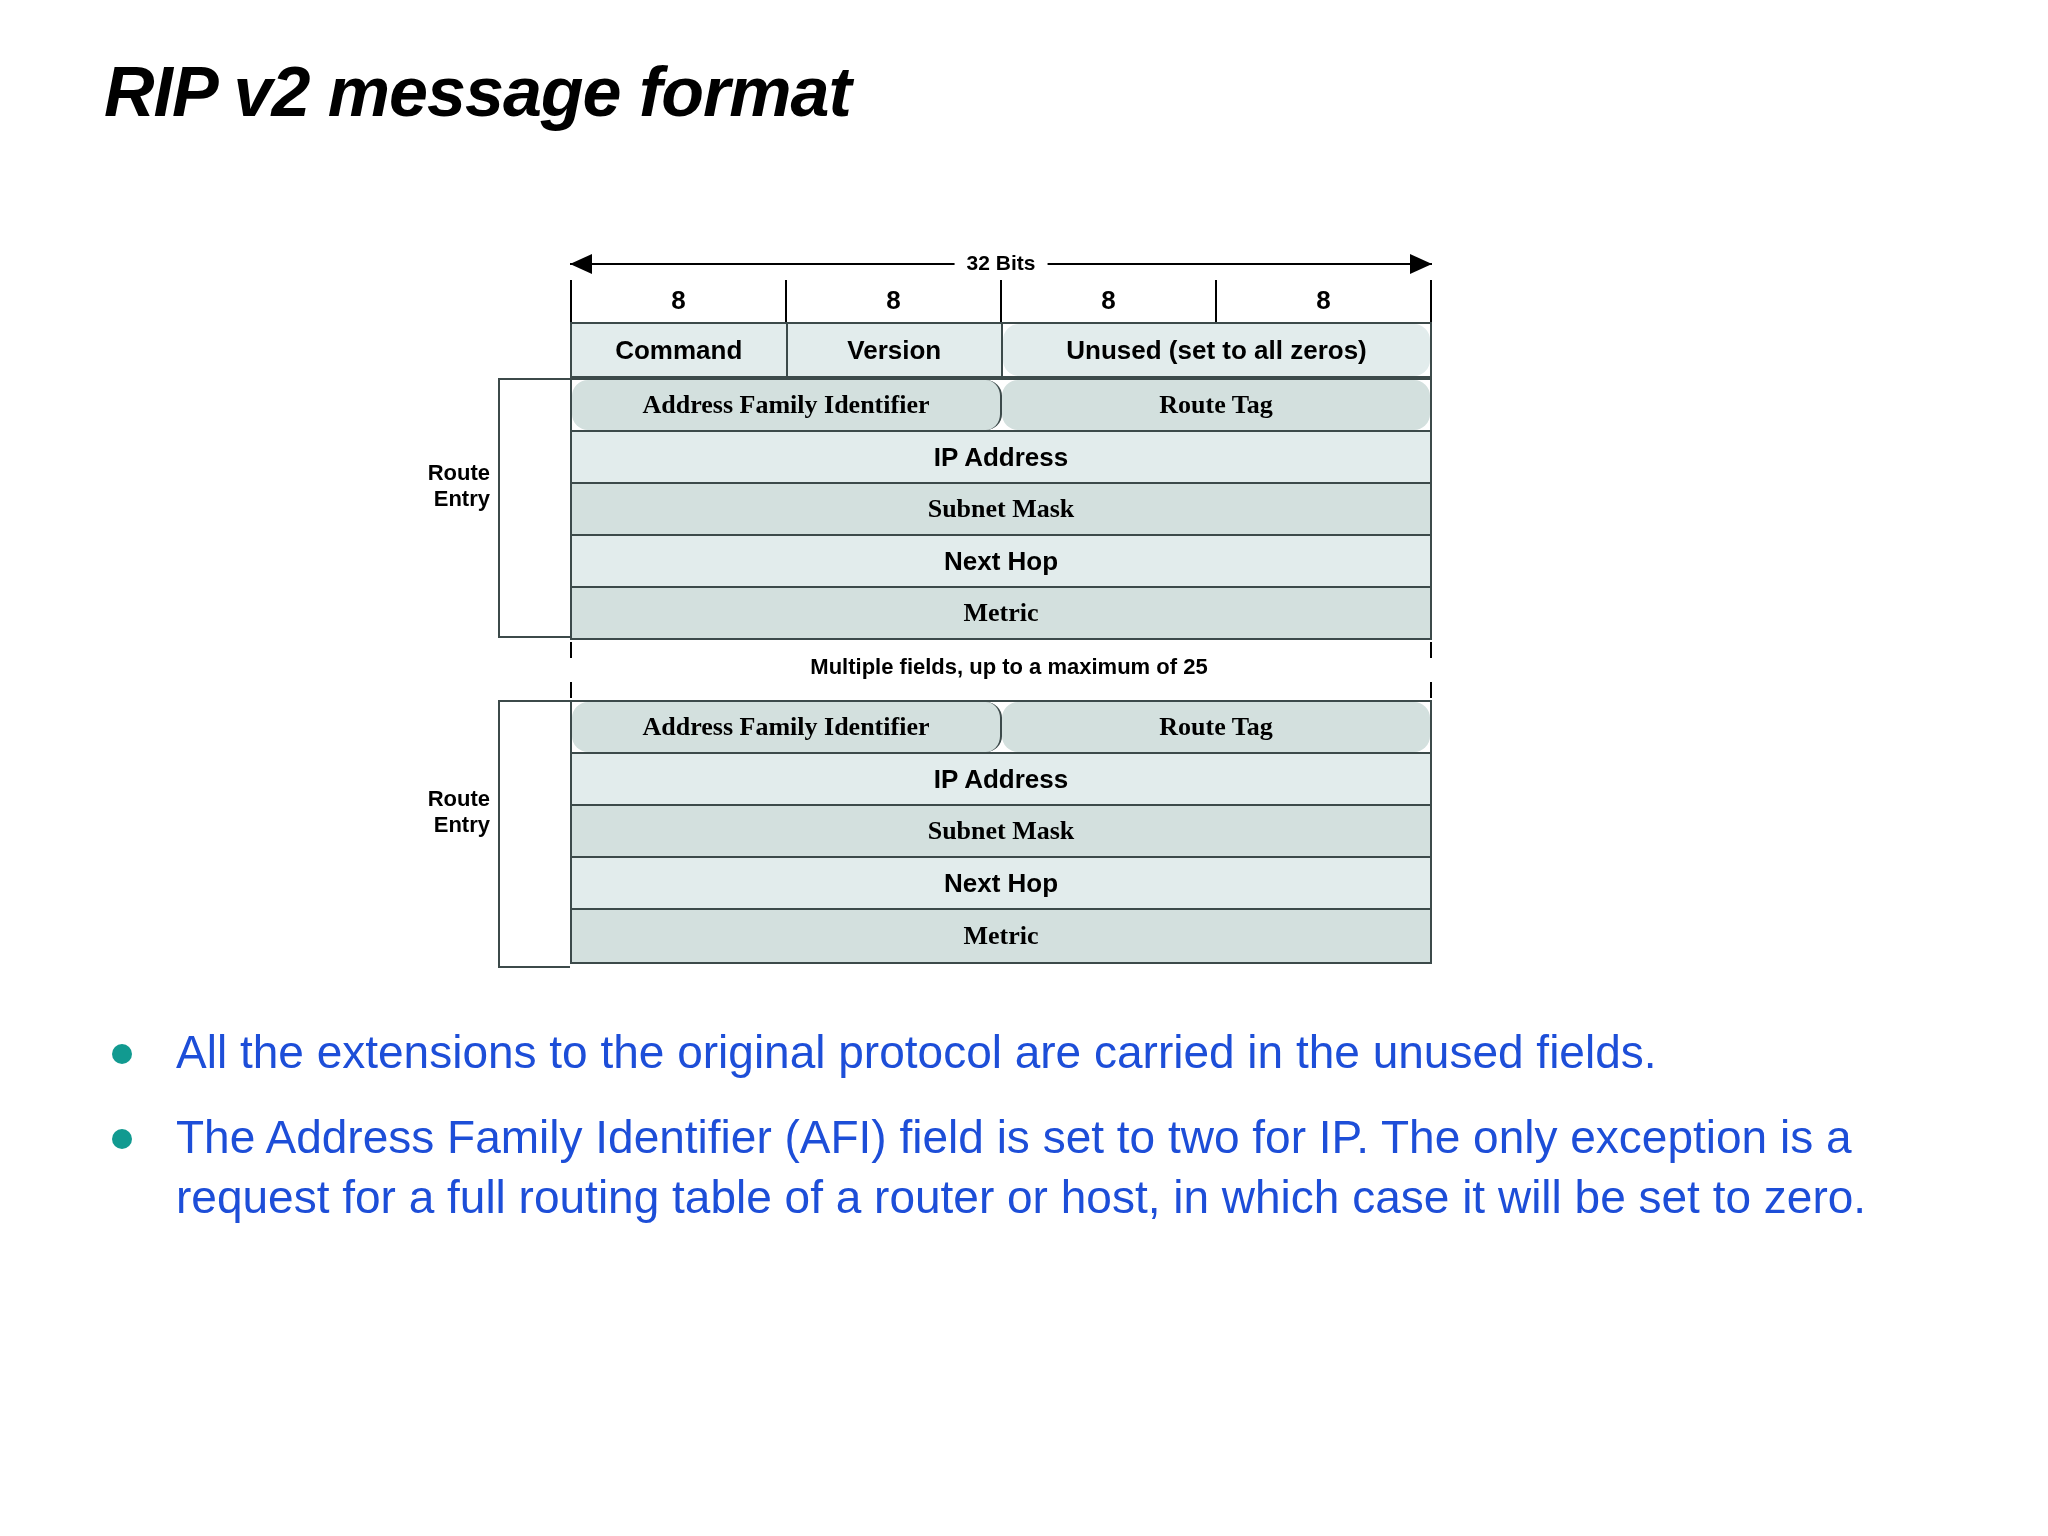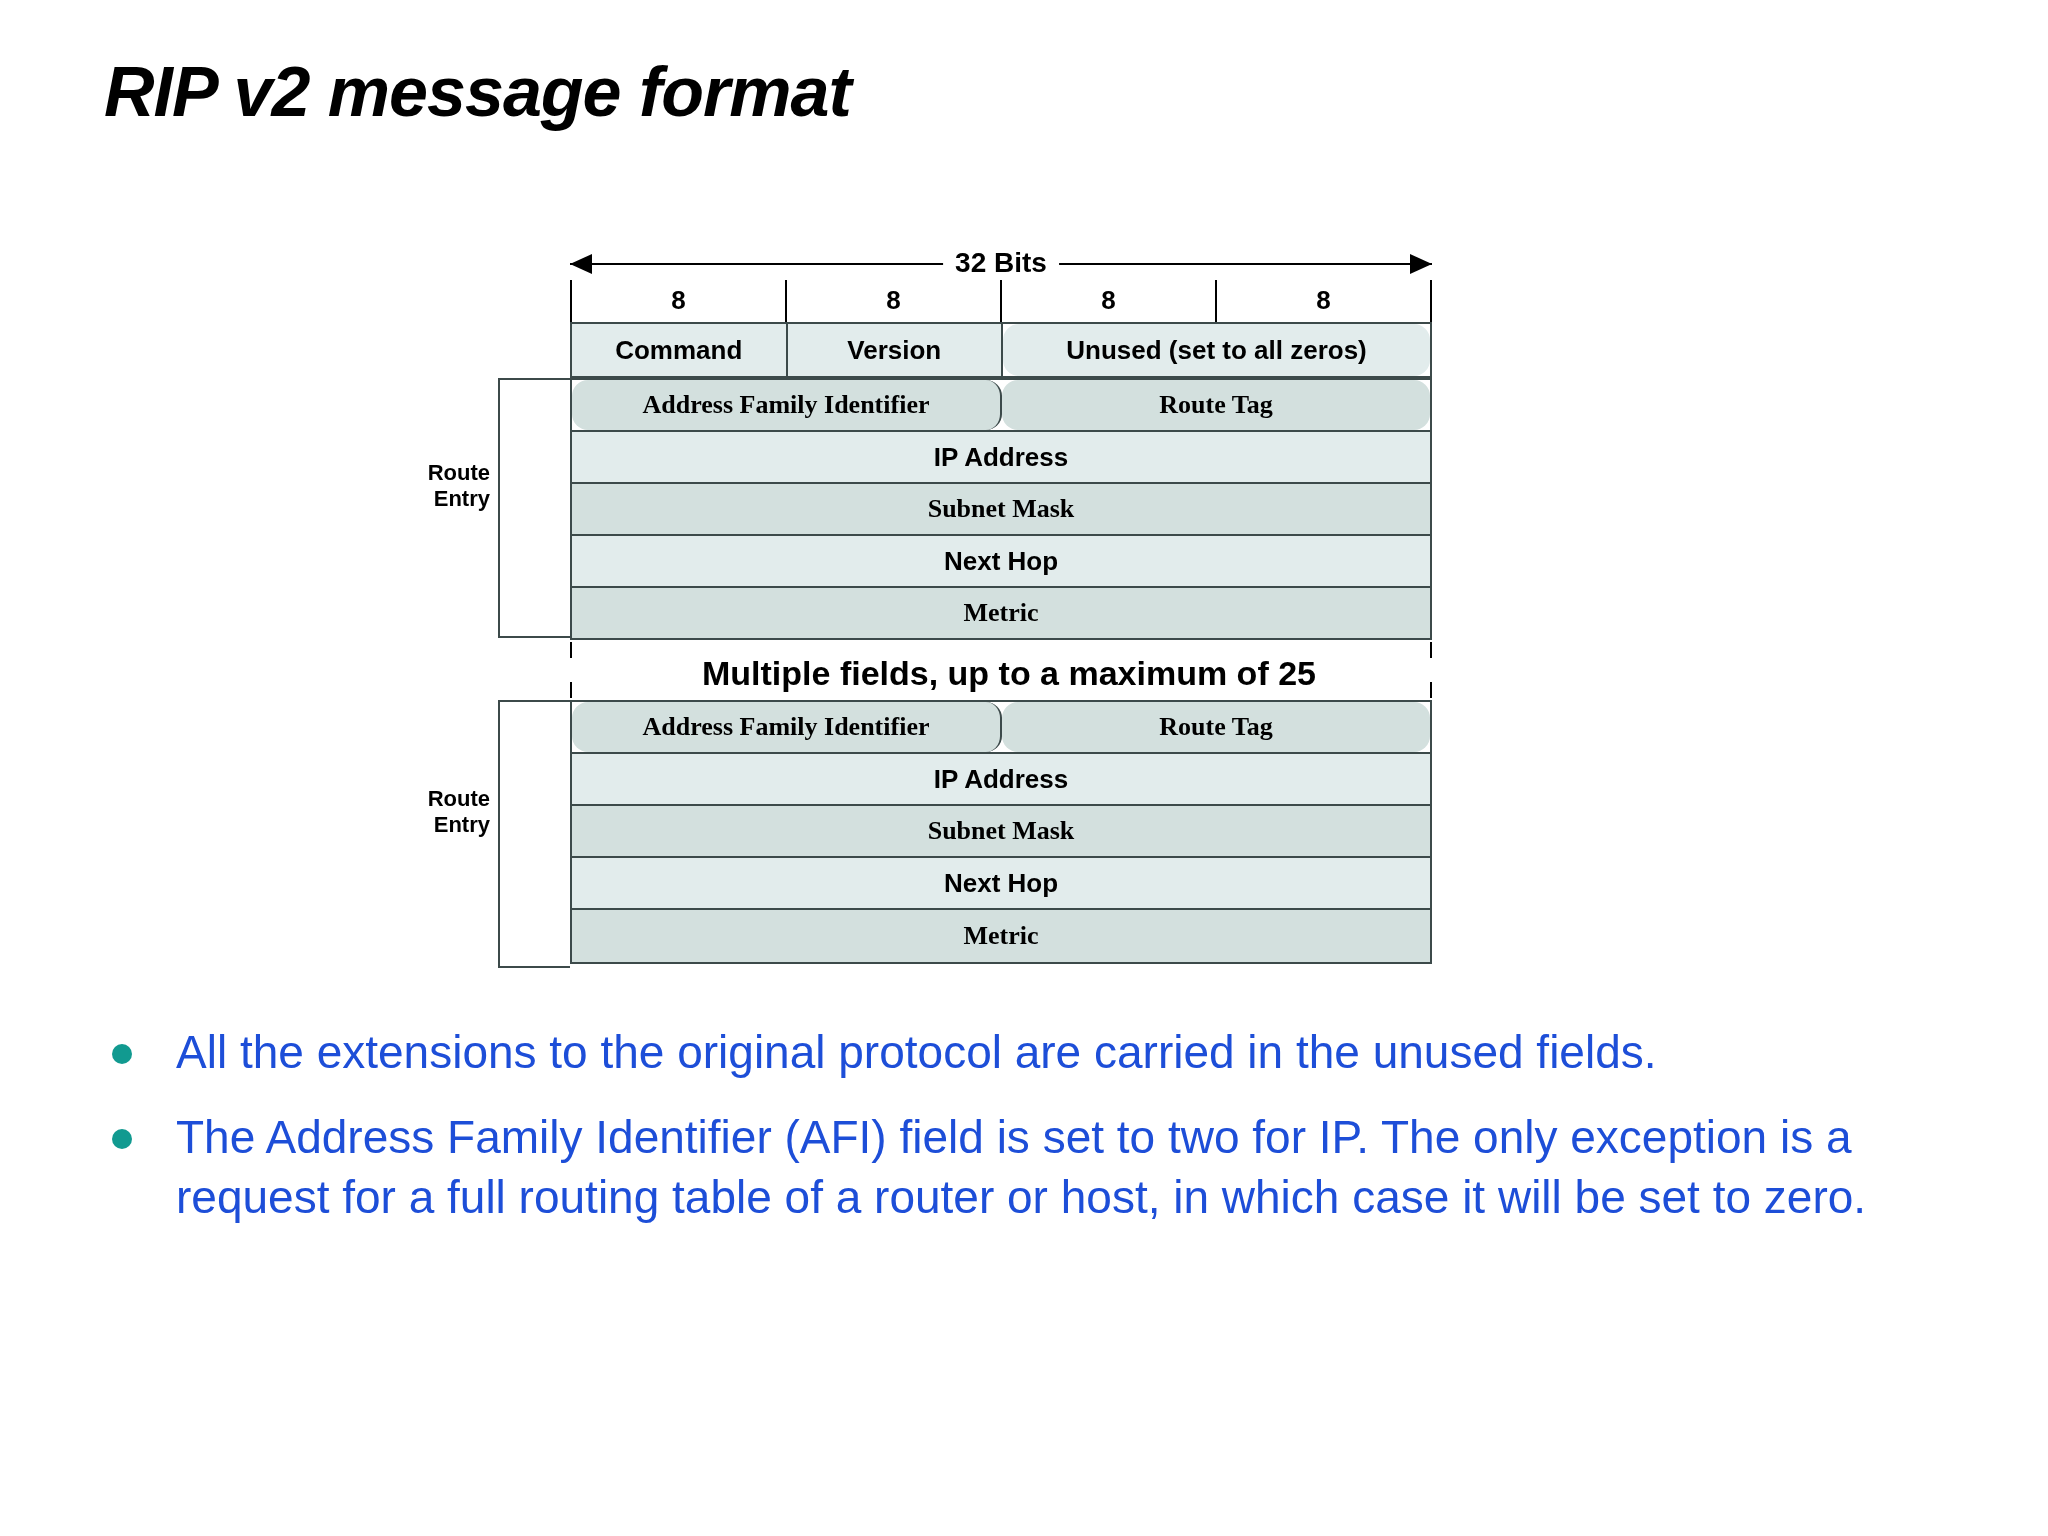--- a/index.html
+++ b/index.html
@@ -52,21 +52,21 @@
     height: 2px;
     background: #000;
   }
   .arrow-gap {
     position: absolute;
     top: 0px;
     left: 50%;
     transform: translateX(-50%);
     background: #ffffff;
     padding: 0 12px;
-    font-size: 28px;
+    font-size: 21px;
     font-weight: bold;
     line-height: 30px;
     z-index: 2;
   }
   .arrow-head-left {
     position: absolute;
     left: 0px;
     top: 6px;
     width: 0; height: 0;
     border-top: 10px solid transparent;
@@ -159,21 +159,21 @@
     position: relative;
     height: 60px;
     margin-left: 100px;
     width: 862px;
   }
   .multi-text {
     position: absolute;
     left: 16px; right: 0;
     top: 14px;
     text-align: center;
-    font-size: 34px;
+    font-size: 22px;
     font-weight: bold;
   }
   .tick {
     position: absolute;
     width: 2px;
     background: #000;
     height: 16px;
   }
   .tick.t-l { left: 0; }
   .tick.t-r { right: 0; }

